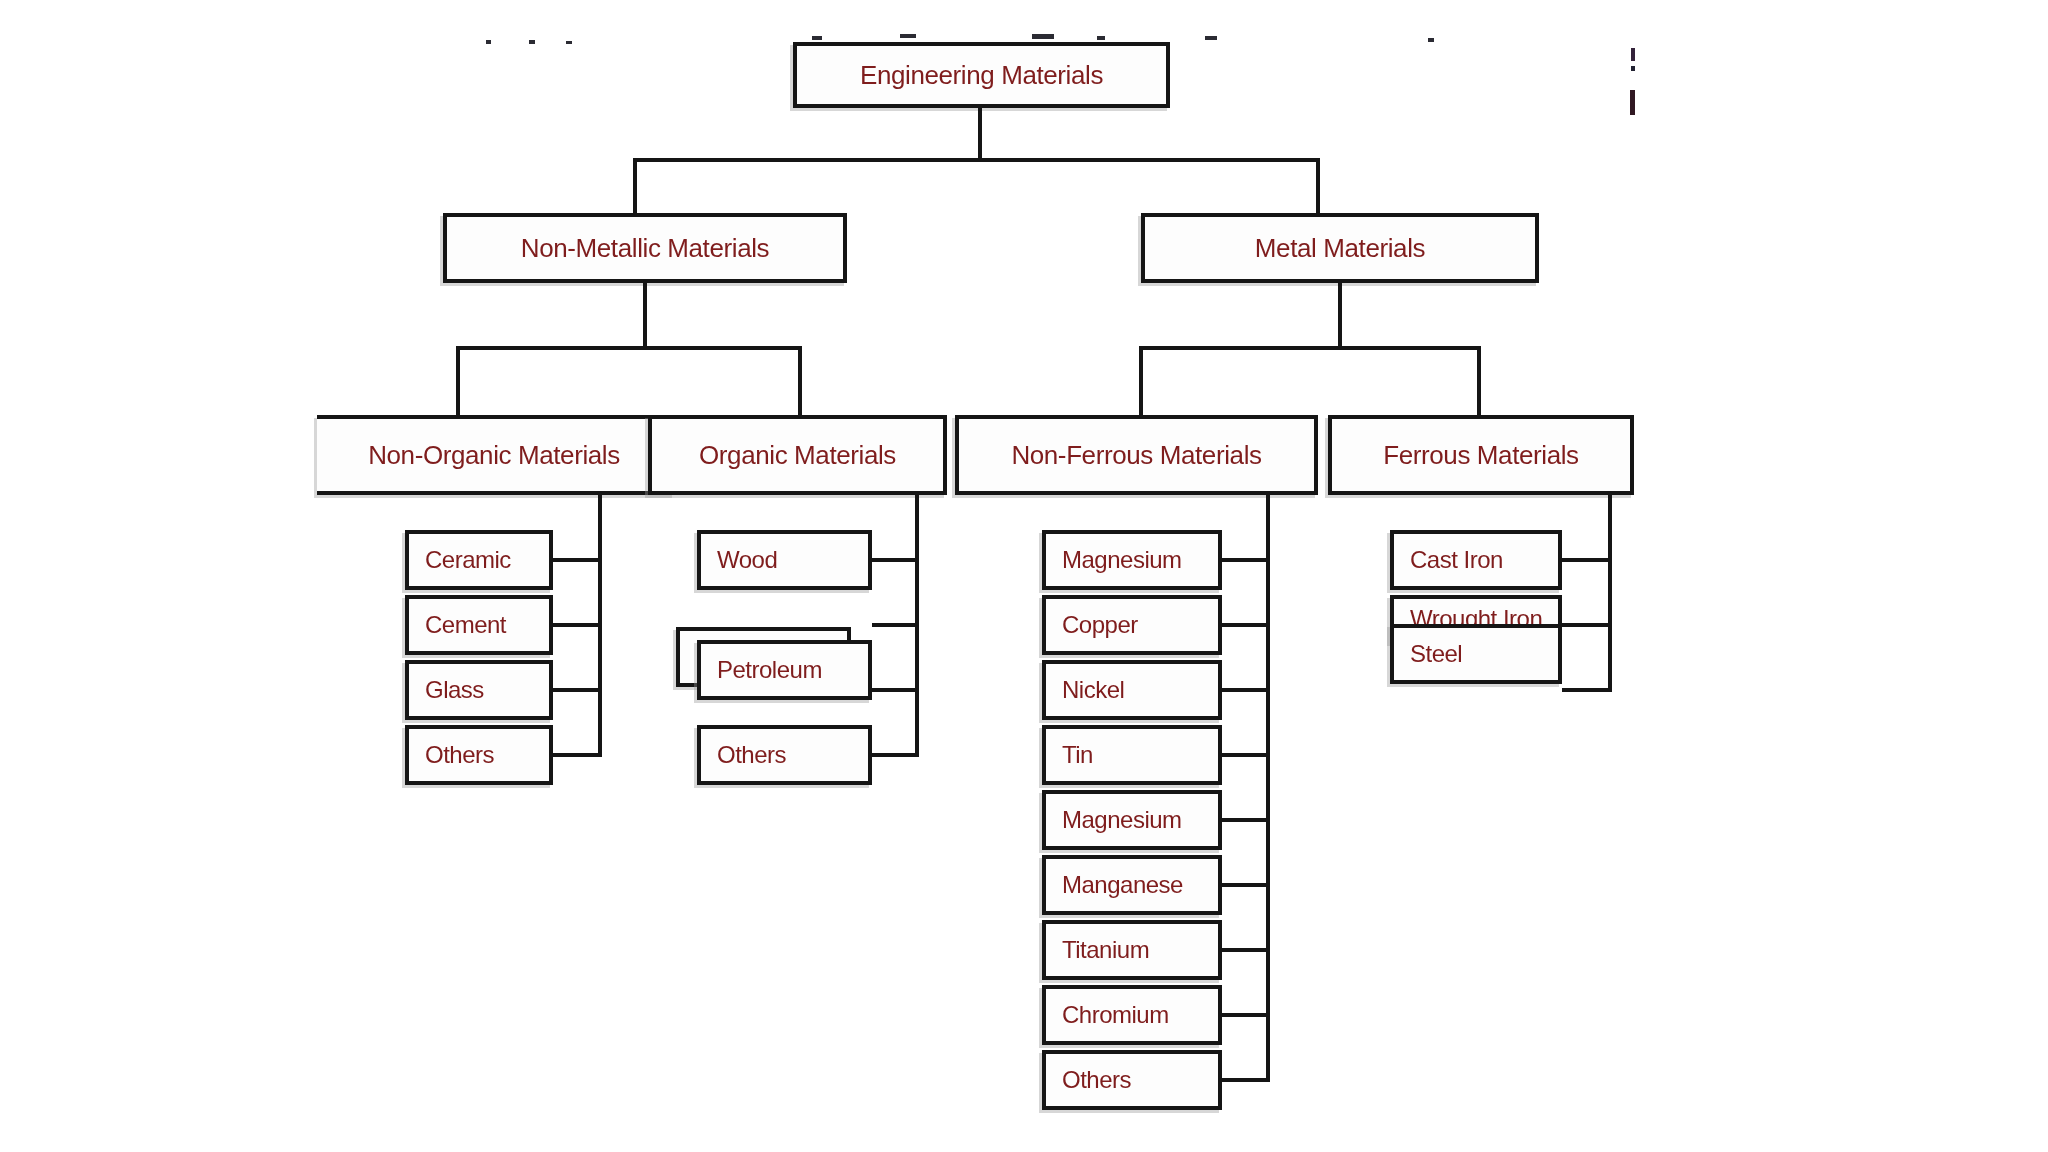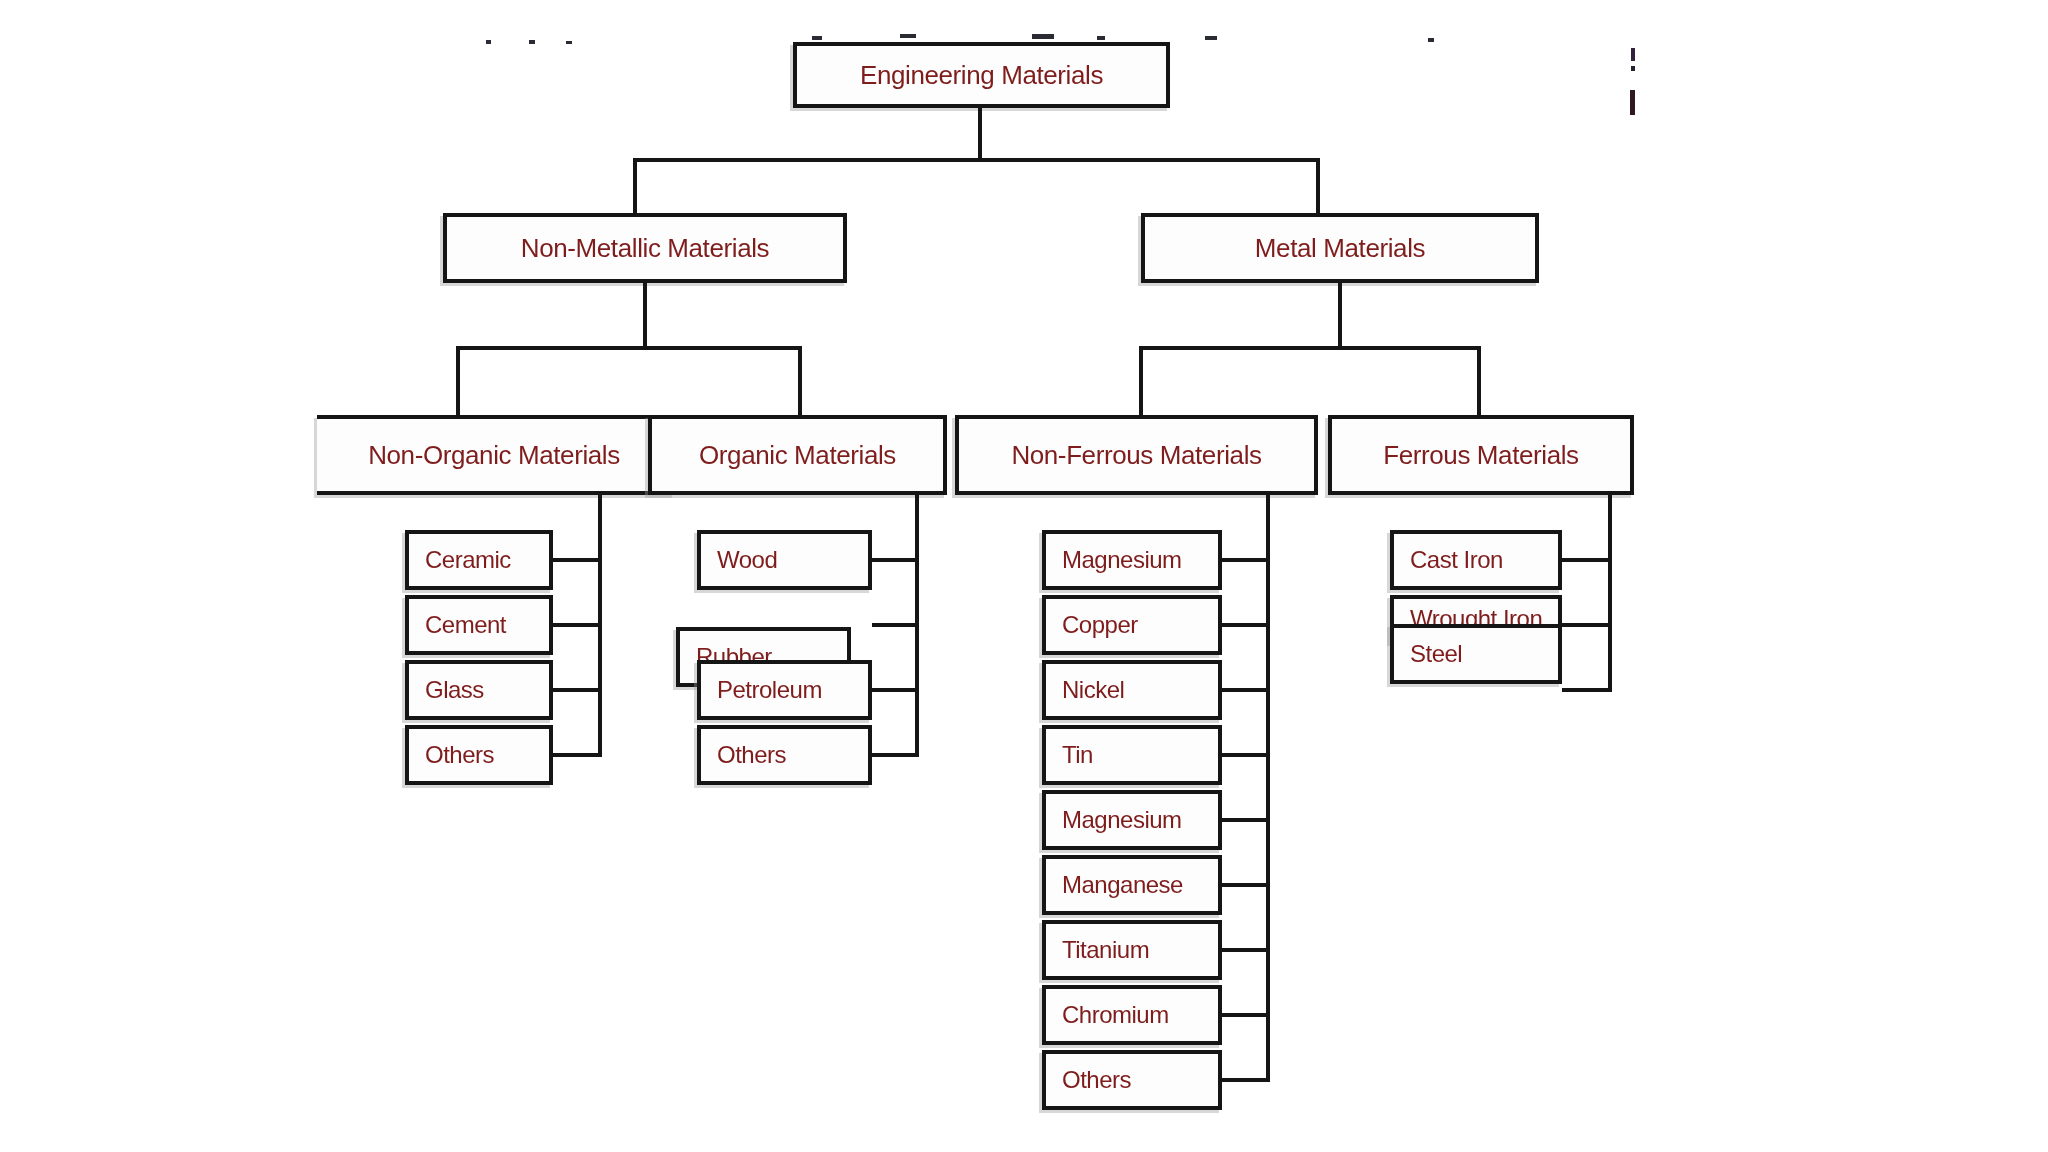--- a/index.html
+++ b/index.html
@@ -79,21 +79,21 @@
   <div class="line" style="left:553px;top:623px;width:49px;height:4px;"></div>
   <div class="leaf" style="left:405px;top:660px;width:148px;height:60px;">Glass</div>
   <div class="line" style="left:553px;top:688px;width:49px;height:4px;"></div>
   <div class="leaf" style="left:405px;top:725px;width:148px;height:60px;">Others</div>
   <div class="line" style="left:553px;top:753px;width:49px;height:4px;"></div>
 
   <div class="leaf" style="left:697px;top:530px;width:175px;height:60px;">Wood</div>
   <div class="line" style="left:872px;top:558px;width:47px;height:4px;"></div>
   <div class="leaf" style="left:676px;top:595px;width:175px;height:60px;margin-top:32px;">Rubber</div>
   <div class="line" style="left:872px;top:623px;width:47px;height:4px;"></div>
-  <div class="leaf" style="left:697px;top:660px;width:175px;height:60px;">Petroleum</div>
+  <div class="leaf" style="left:697px;top:640px;width:175px;height:60px;">Petroleum</div>
   <div class="line" style="left:872px;top:688px;width:47px;height:4px;"></div>
   <div class="leaf" style="left:697px;top:725px;width:175px;height:60px;">Others</div>
   <div class="line" style="left:872px;top:753px;width:47px;height:4px;"></div>
 
   <div class="leaf" style="left:1042px;top:530px;width:180px;height:60px;">Magnesium</div>
   <div class="line" style="left:1222px;top:558px;width:48px;height:4px;"></div>
   <div class="leaf" style="left:1042px;top:595px;width:180px;height:60px;">Copper</div>
   <div class="line" style="left:1222px;top:623px;width:48px;height:4px;"></div>
   <div class="leaf" style="left:1042px;top:660px;width:180px;height:60px;">Nickel</div>
   <div class="line" style="left:1222px;top:688px;width:48px;height:4px;"></div>

